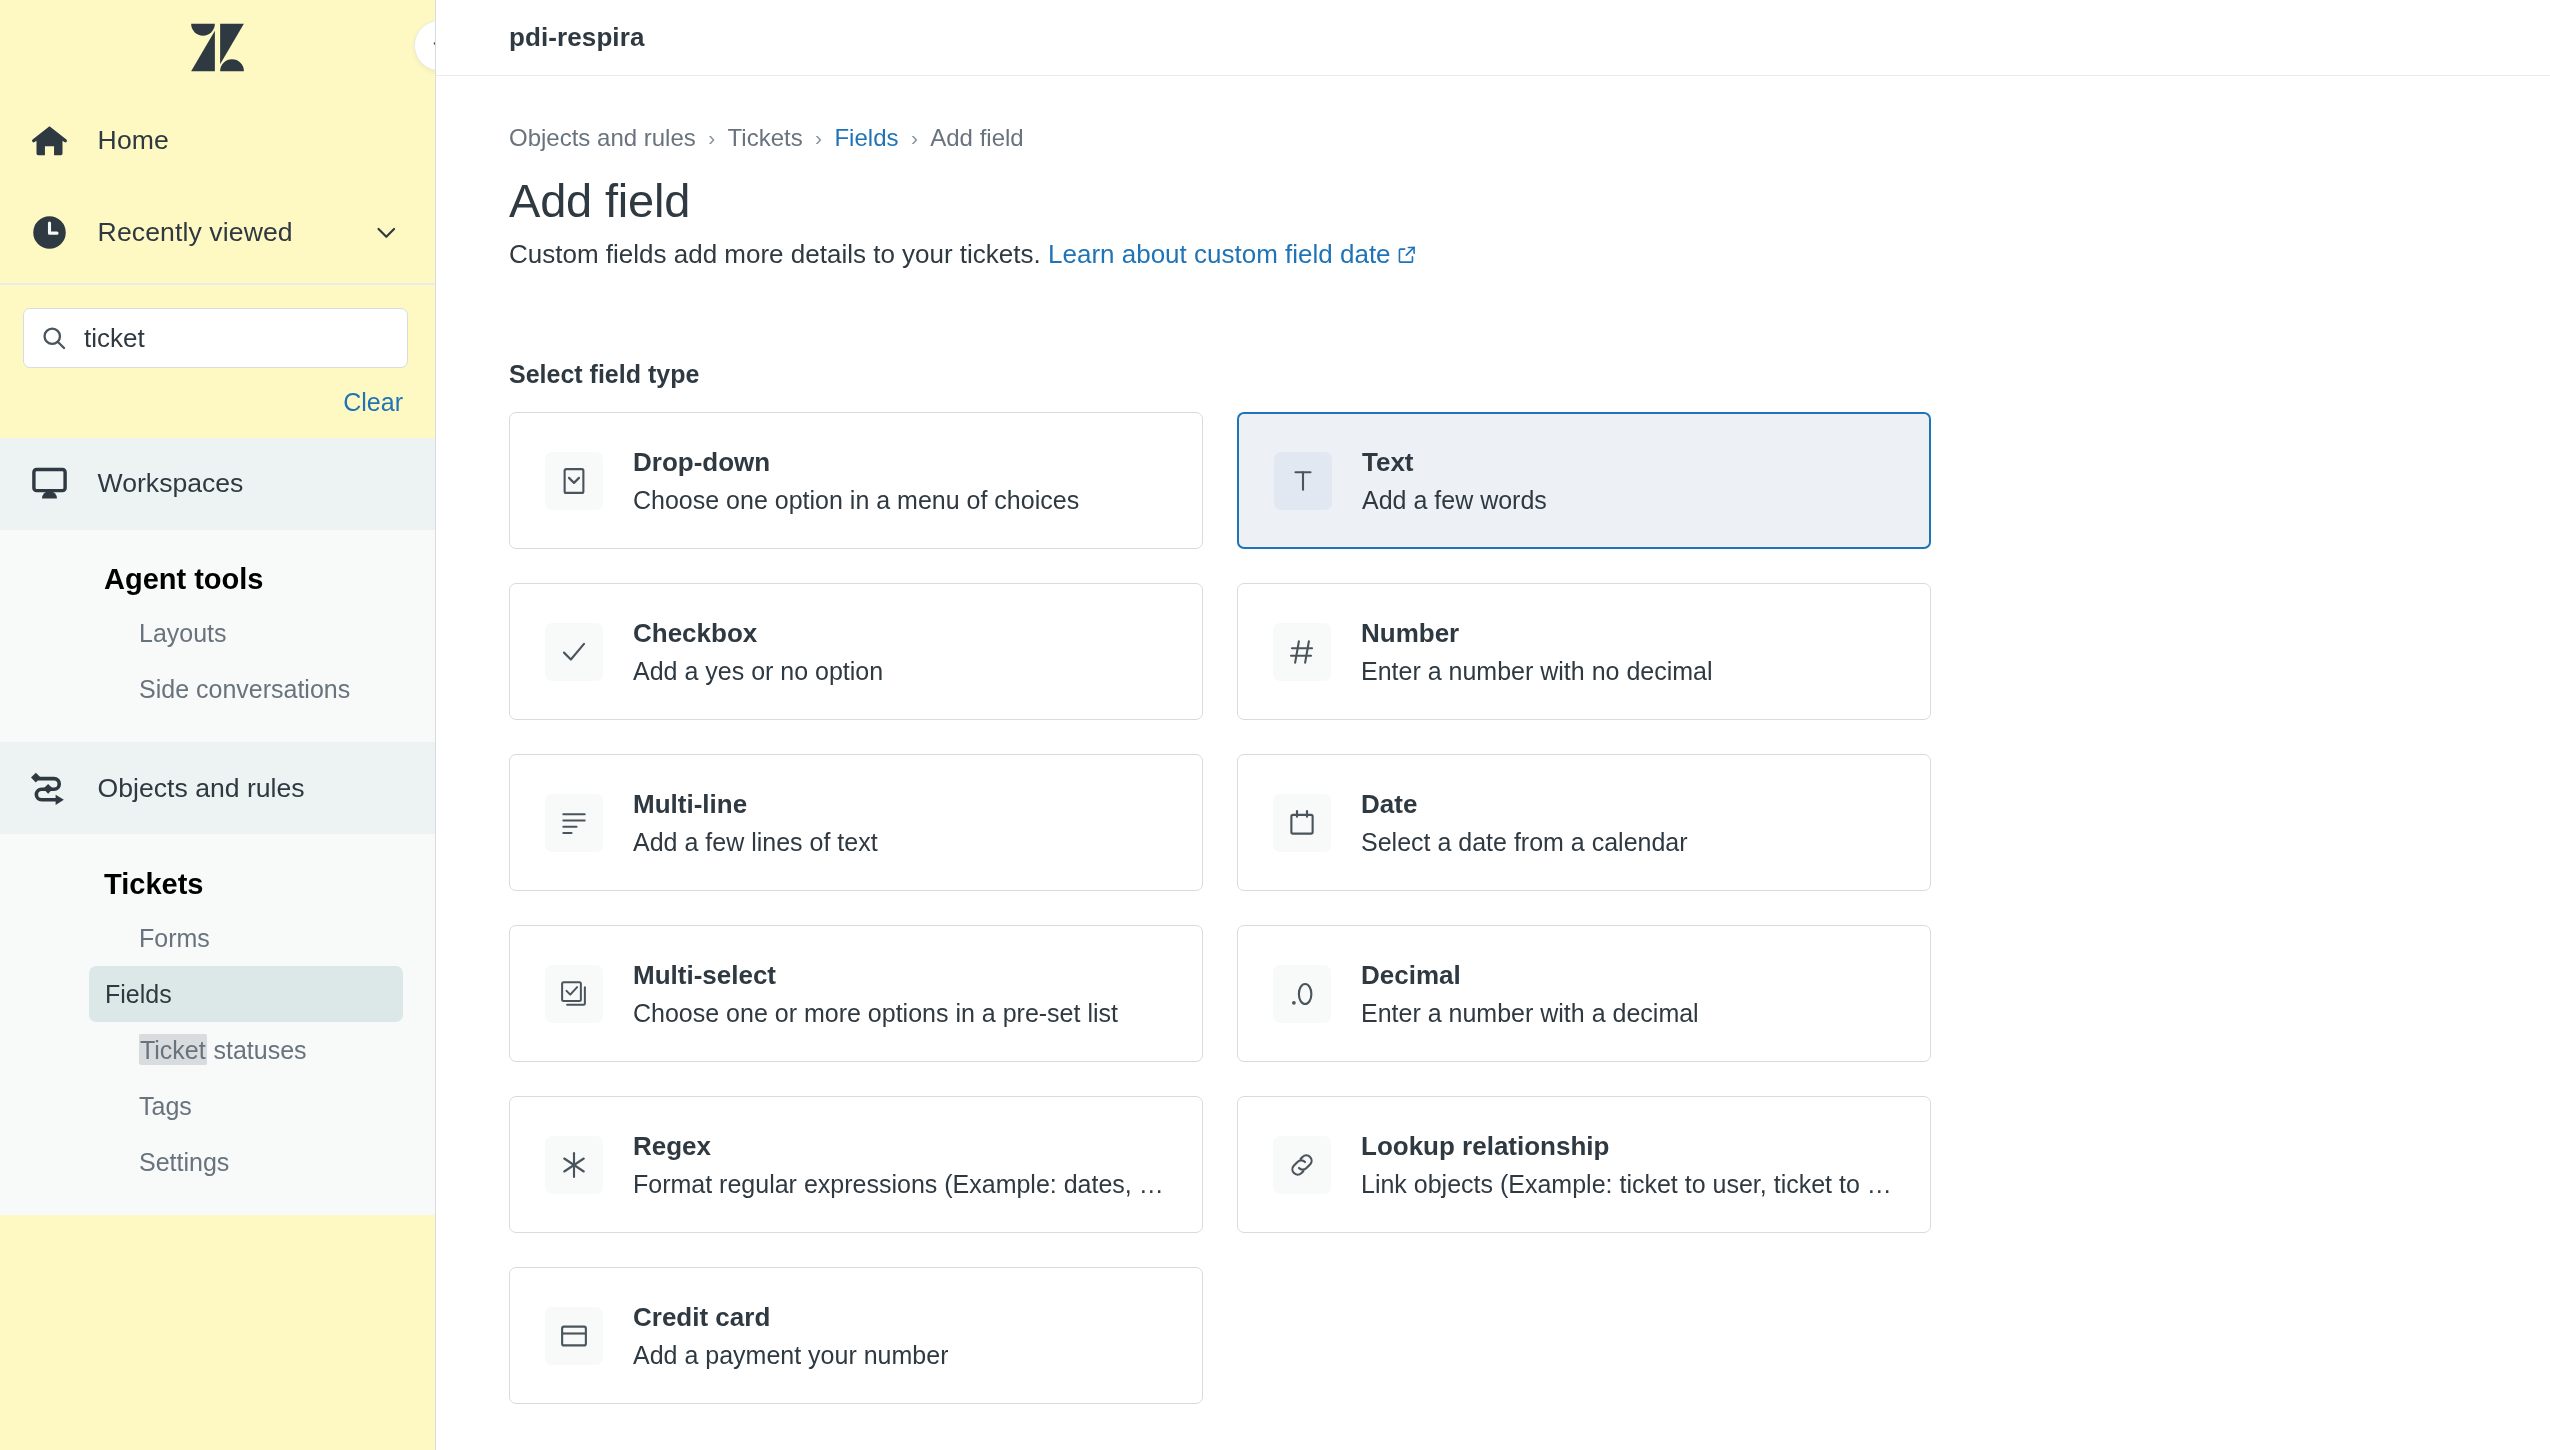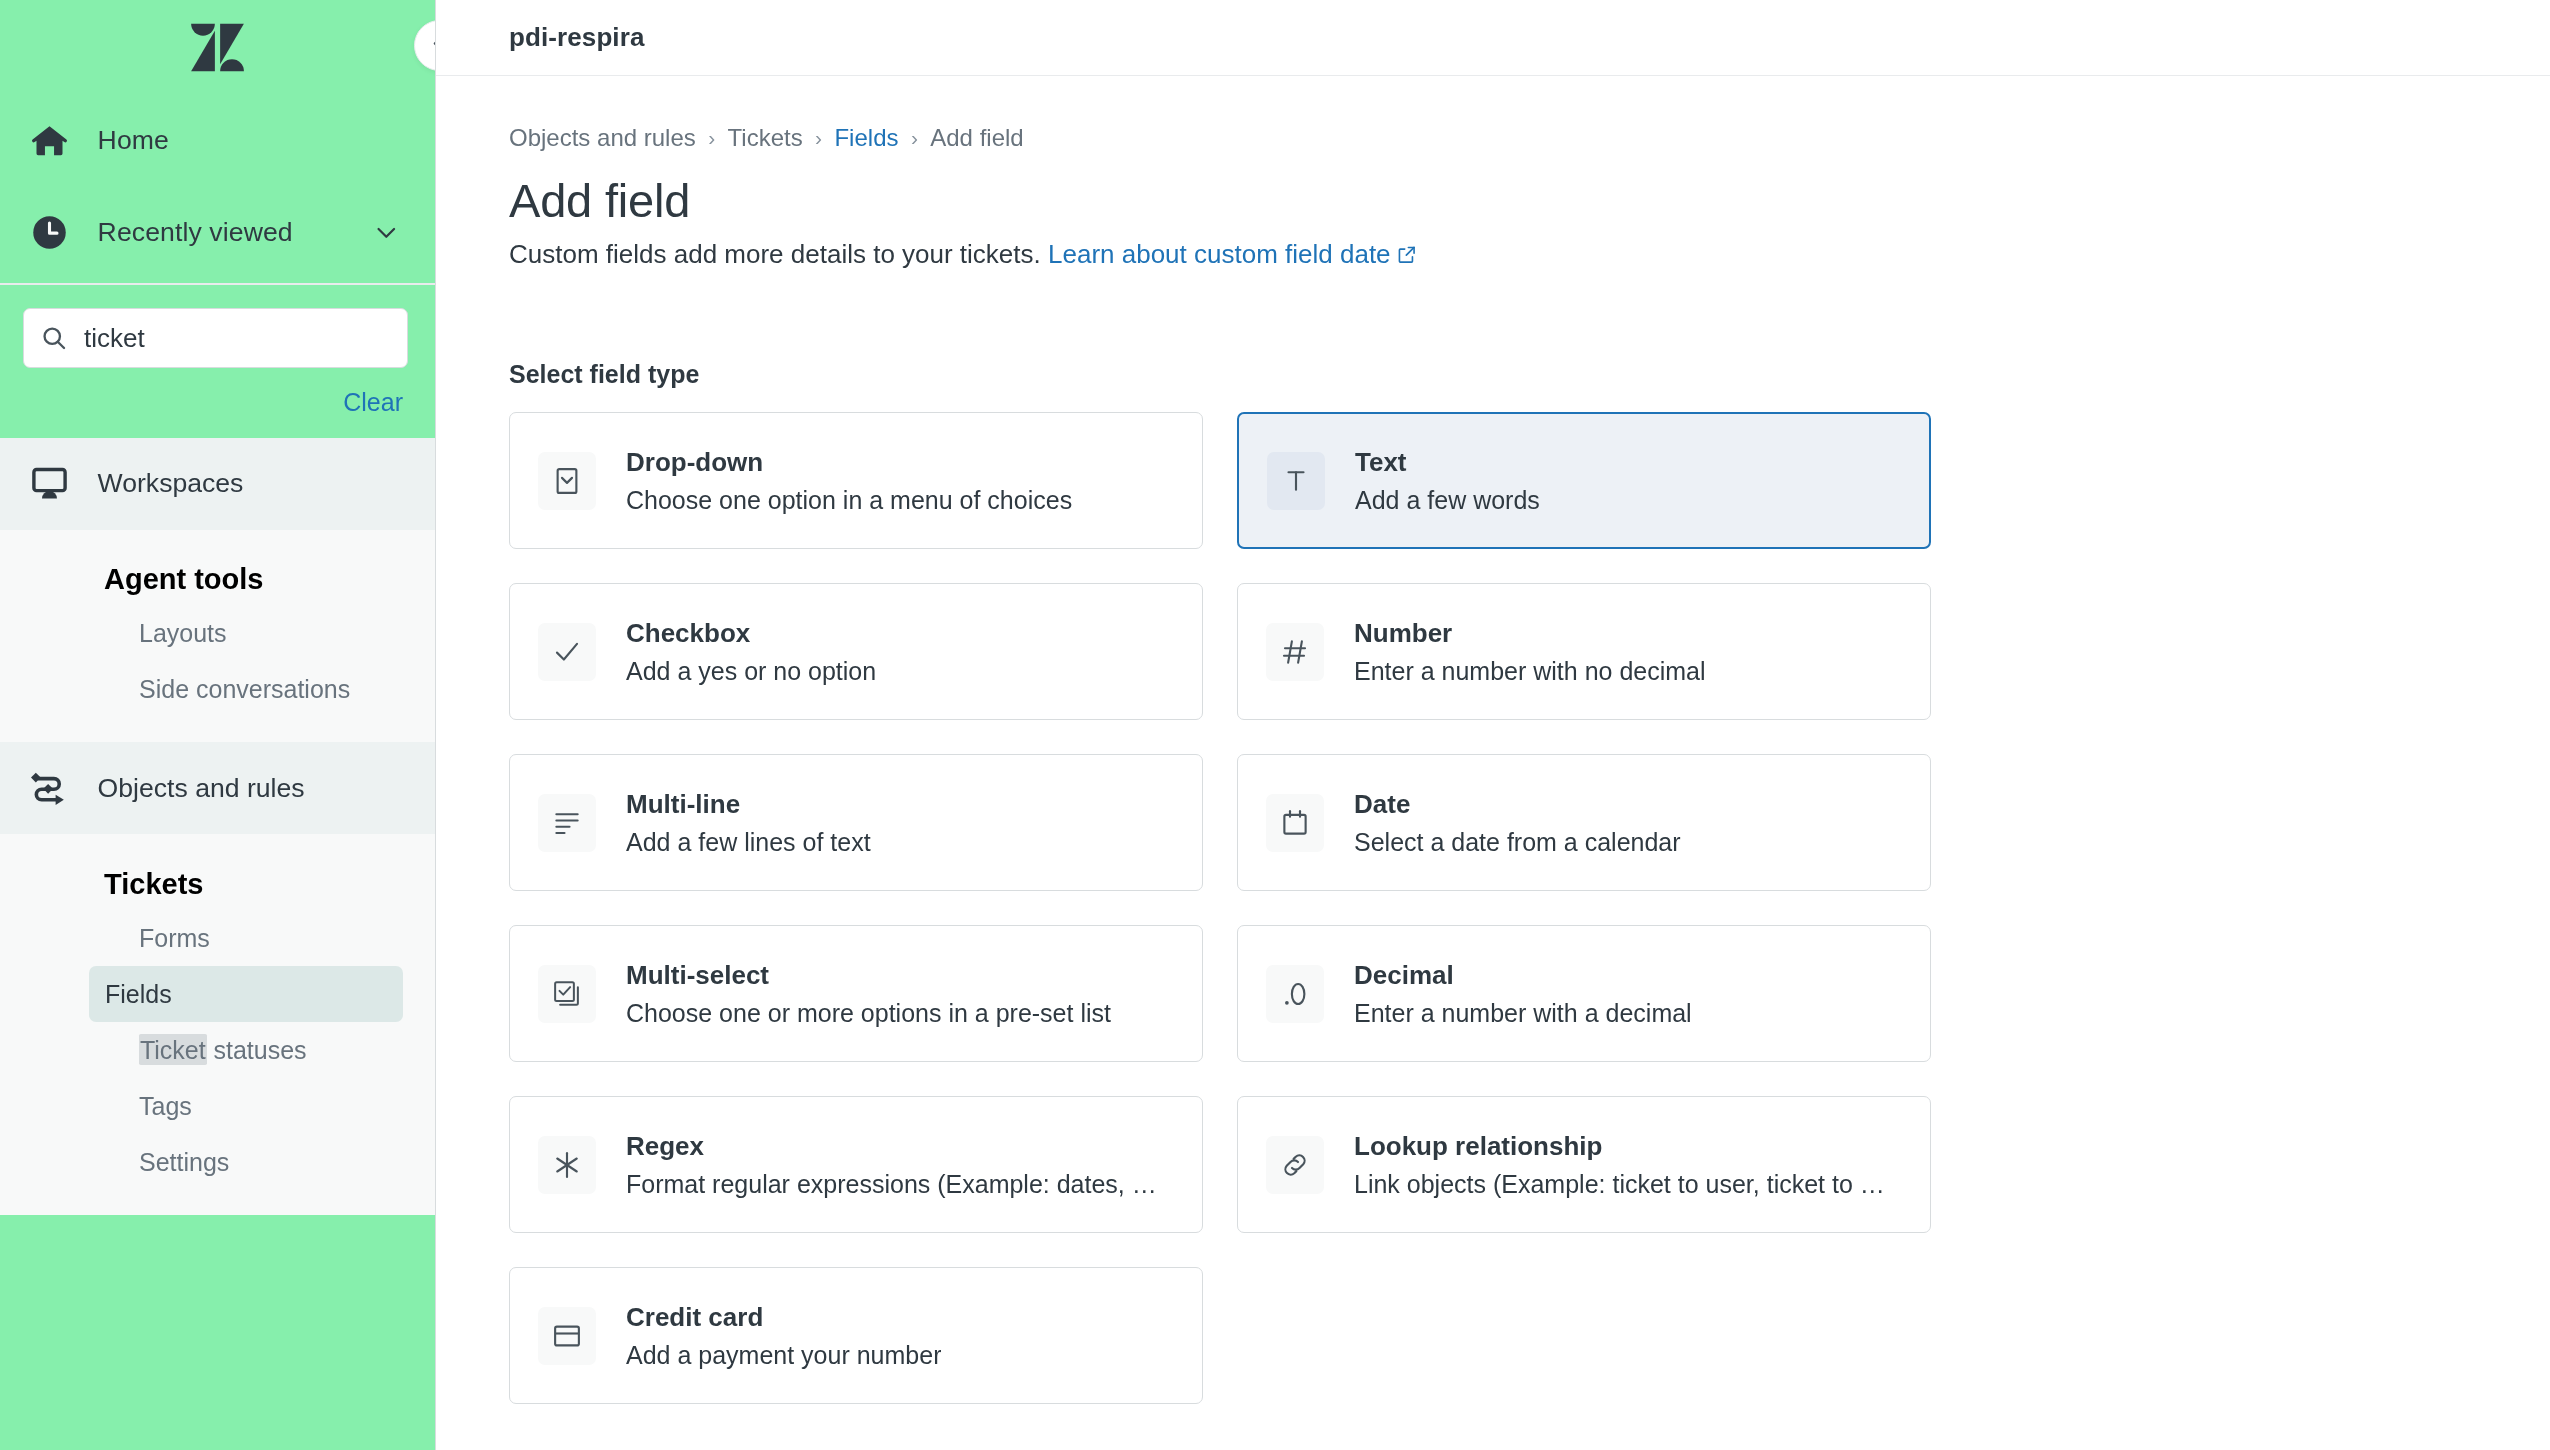--- a/index.html
+++ b/index.html
@@ -8,21 +8,21 @@
     font-family: "Liberation Sans", sans-serif;
     background: #ffffff;
     overflow: hidden;
     -webkit-font-smoothing: antialiased;
   }
   #app { display: flex; width: 2550px; height: 1450px; position: relative; }
 
   
   .sidebar {
     width: 436px; height: 1450px;
-    background: #86efac;
+    background: #fef9c3;
     border-right: 1.8px solid #d8dcde;
     flex: 0 0 436px;
     position: relative;
     overflow: hidden;
   }
   .logo-wrap {
     height: 94px;
     display: flex; align-items: center; justify-content: center;
   }
   .zd-logo { width: 55px; height: 51px; display: block; }
@@ -143,21 +143,21 @@
     column-gap: 34px;
     row-gap: 34px;
     width: 1422px;
   }
   .card {
     height: 137px;
     border: 1.8px solid #d8dcde;
     border-radius: 7px;
     background: #fff;
     display: flex; align-items: center;
-    padding: 0 0 0 28px;
+    padding: 0 0 0 35px;
     gap: 30px;
     cursor: pointer;
   }
   .card.selected {
     border: 2.7px solid #1f73b7;
     background: #edf1f6;
   }
   .card-ico {
     width: 58px; height: 58px; flex: 0 0 58px;
     background: #f8f9f9;

